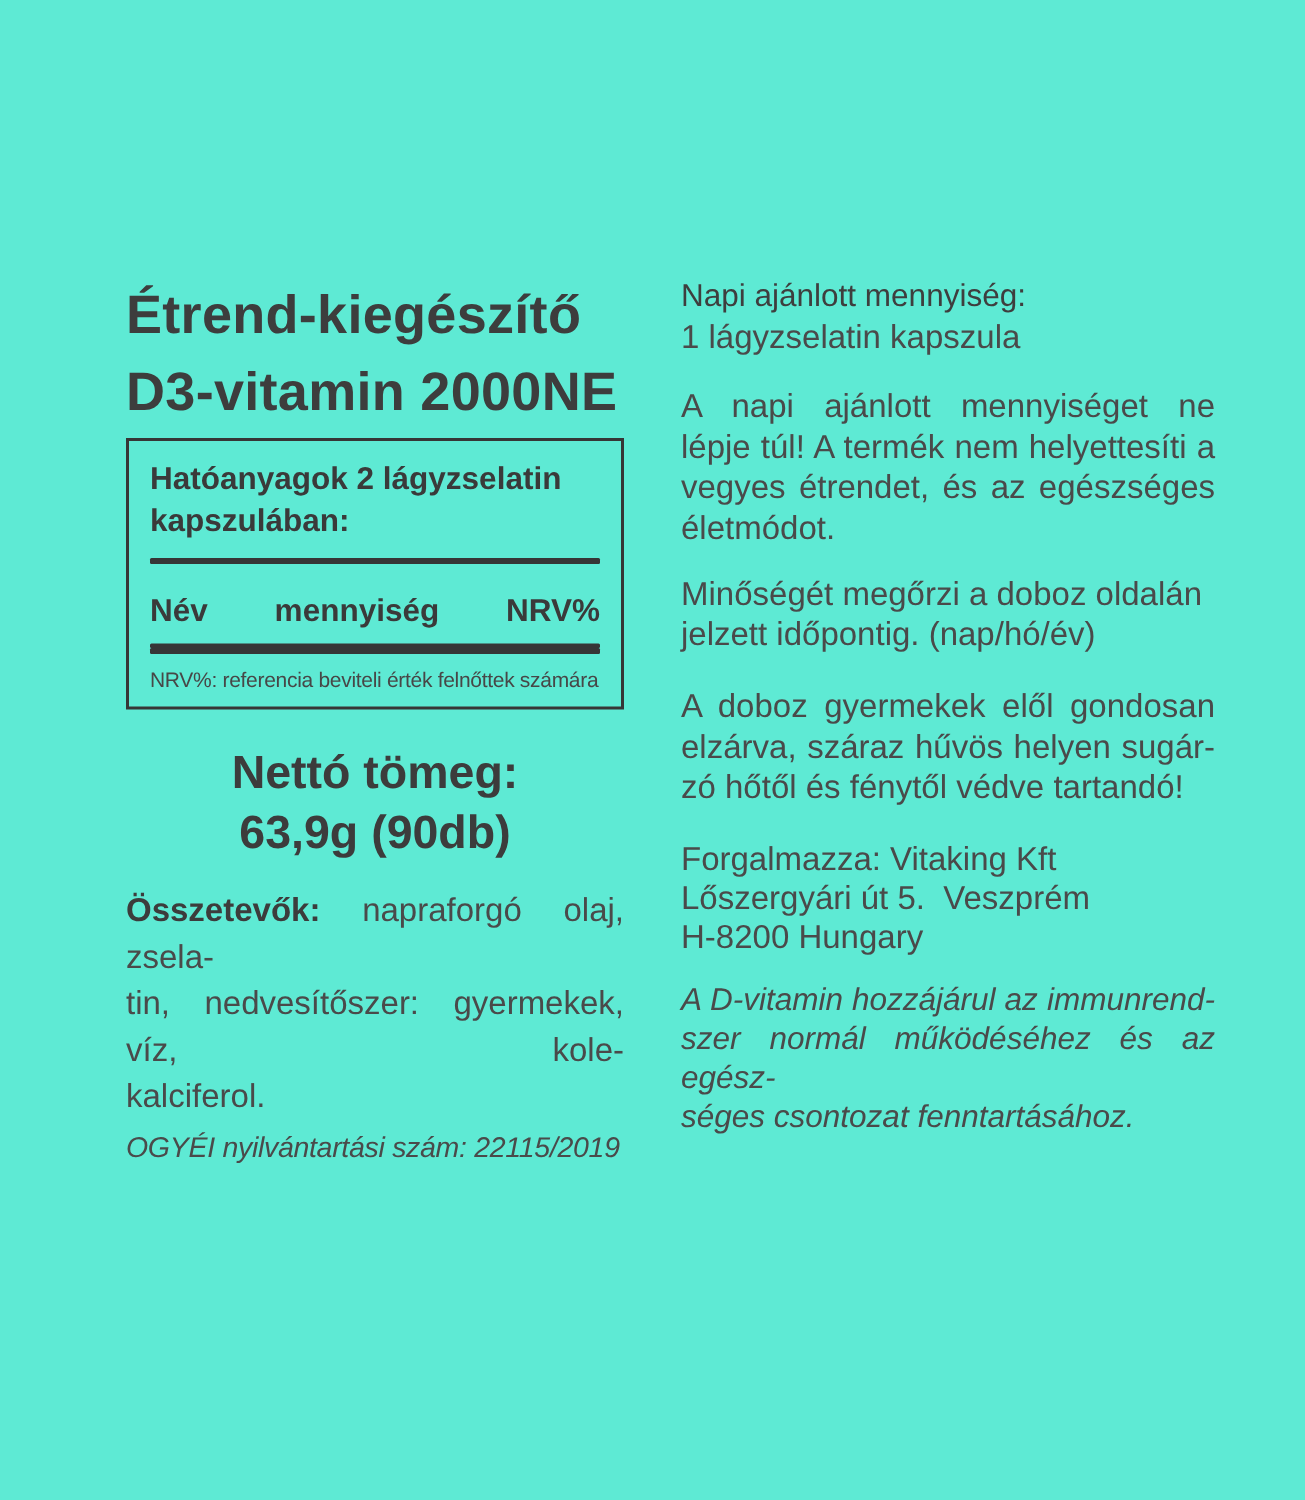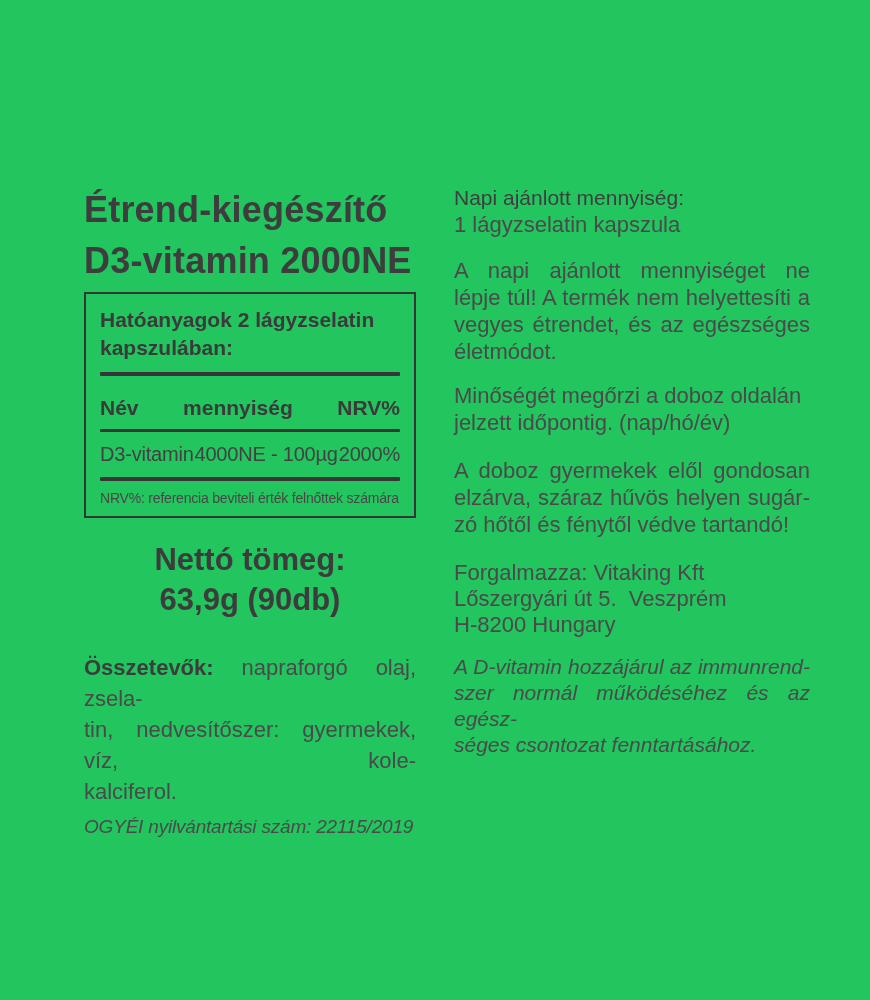--- a/index.html
+++ b/index.html
@@ -2,21 +2,21 @@
 <html><head>
 <meta charset="utf-8">
 <style>
   html,body { margin:0; padding:0; background:#ffffff; }
   body {
     width:870px; height:1000px;
     font-family:"Liberation Sans", sans-serif;
     color:#454545;
     -webkit-font-smoothing:antialiased;
   }
-  .sheet { position:relative; width:870px; height:1000px; background:#22c55e; overflow:hidden; }
+  .sheet { position:relative; width:870px; height:1000px; background:#5eead4; overflow:hidden; }
   .cols { display:flex; padding:184px 0 0 84px; gap:38px; }
   .col-left { width:332px; flex:0 0 332px; }
   .col-right { width:356px; flex:0 0 356px; }
 
   .title {
     font-size:36px; line-height:51px; font-weight:bold;
     color:#3d3d3d; margin:0; letter-spacing:0.2px;
   }
 
   
@@ -34,21 +34,21 @@
     font-size:20px; color:#424242; padding:11px 2px 11px; letter-spacing:-0.2px;
   }
   .footnote { font-size:14px; letter-spacing:-0.2px; color:#474747; padding:9px 2px 1px; white-space:nowrap; }
 
   .net-weight { font-size:31px; line-height:40px; font-weight:bold; color:#3c3c3c; margin-top:22px;text-align:center; }
 
   .para { font-size:22px; line-height:27px; color:#4a4a4a; }
   .p-just .line { text-align:justify; text-align-last:justify; }
   .p-just .line.last { text-align-last:left; }
 
-  .ingredients { margin-top:32px; line-height:31px; }
+  .ingredients { margin-top:16px; line-height:31px; }
   .ingredients .b { font-weight:bold; color:#3c3c3c; }
   .registration { font-size:19px; font-style:italic; color:#4a4a4a; margin-top:9px; letter-spacing:-0.2px; }
 
   .daily-head { font-size:21px; font-weight:normal; line-height:27px; color:#3e3e3e; }
   .daily-val { font-size:22px; line-height:27px; color:#4a4a4a; }
 
   .warning { margin-top:19px; }
   .quality { margin-top:17px; }
   .storage { margin-top:21px; }
   .distributor { margin-top:22px; line-height:26px; }
@@ -68,25 +68,20 @@
 
       <div class="facts">
         <div class="facts-head">Hatóanyagok 2 lágyzselatin kapszulában:</div>
         <div class="rule thick"></div>
         <div class="cols-row">
           <span>Név</span>
           <span>mennyiség</span>
           <span>NRV%</span>
         </div>
         <div class="rule mid"></div>
-        <div class="data-row">
-          <span>D3-vitamin</span>
-          <span>4000NE - 100µg</span>
-          <span>2000%</span>
-        </div>
         <div class="rule thick"></div>
         <div class="footnote">NRV%: referencia beviteli érték felnőttek számára</div>
       </div>
 
       <div class="net-weight">
         <span>Nettó tömeg:</span><br>
         <span>63,9g (90db)</span>
       </div>
 
       <div class="para ingredients p-just">

